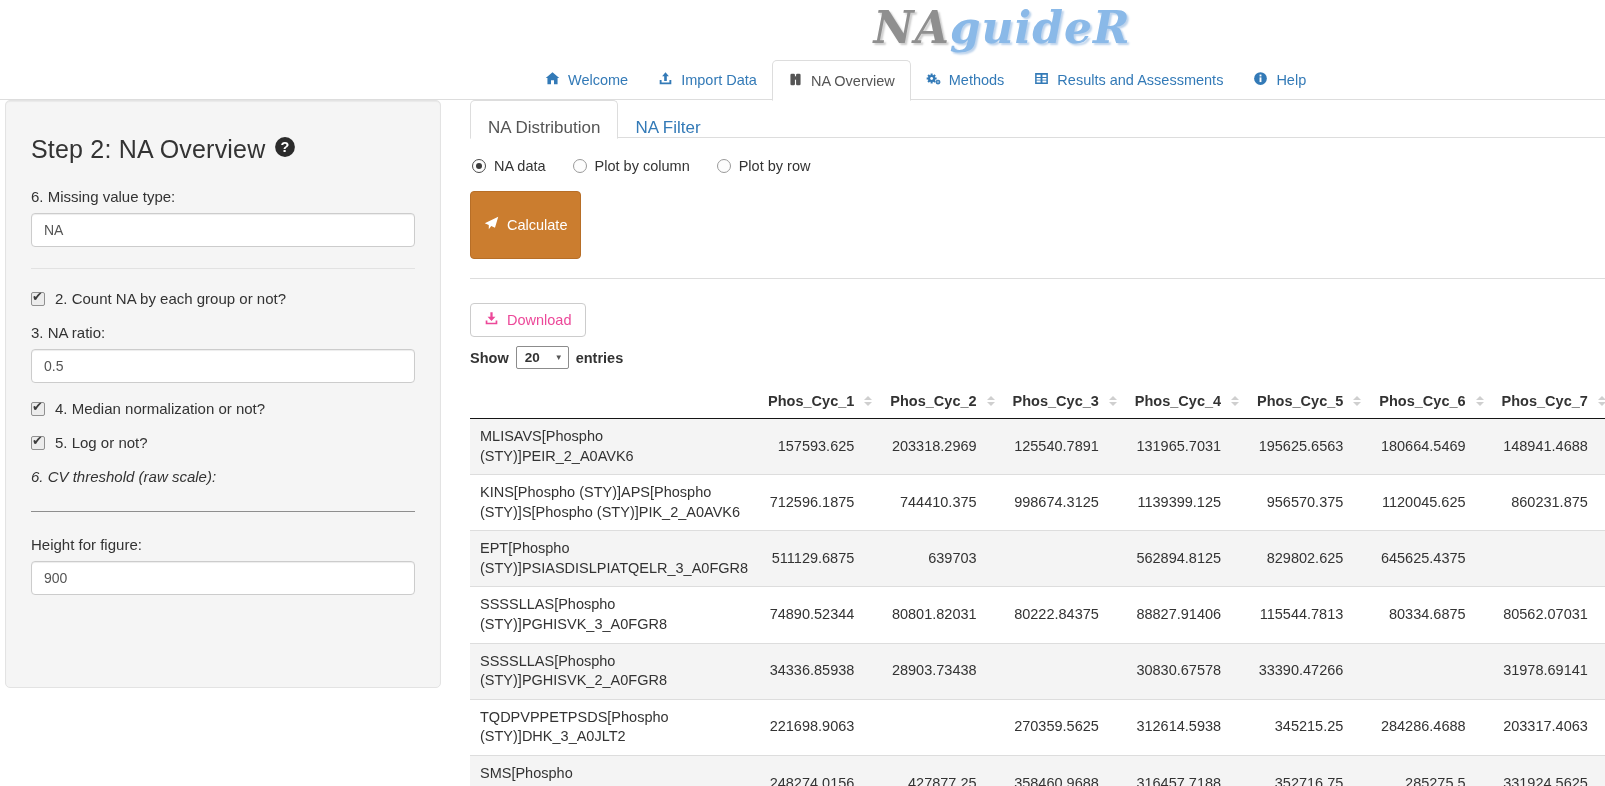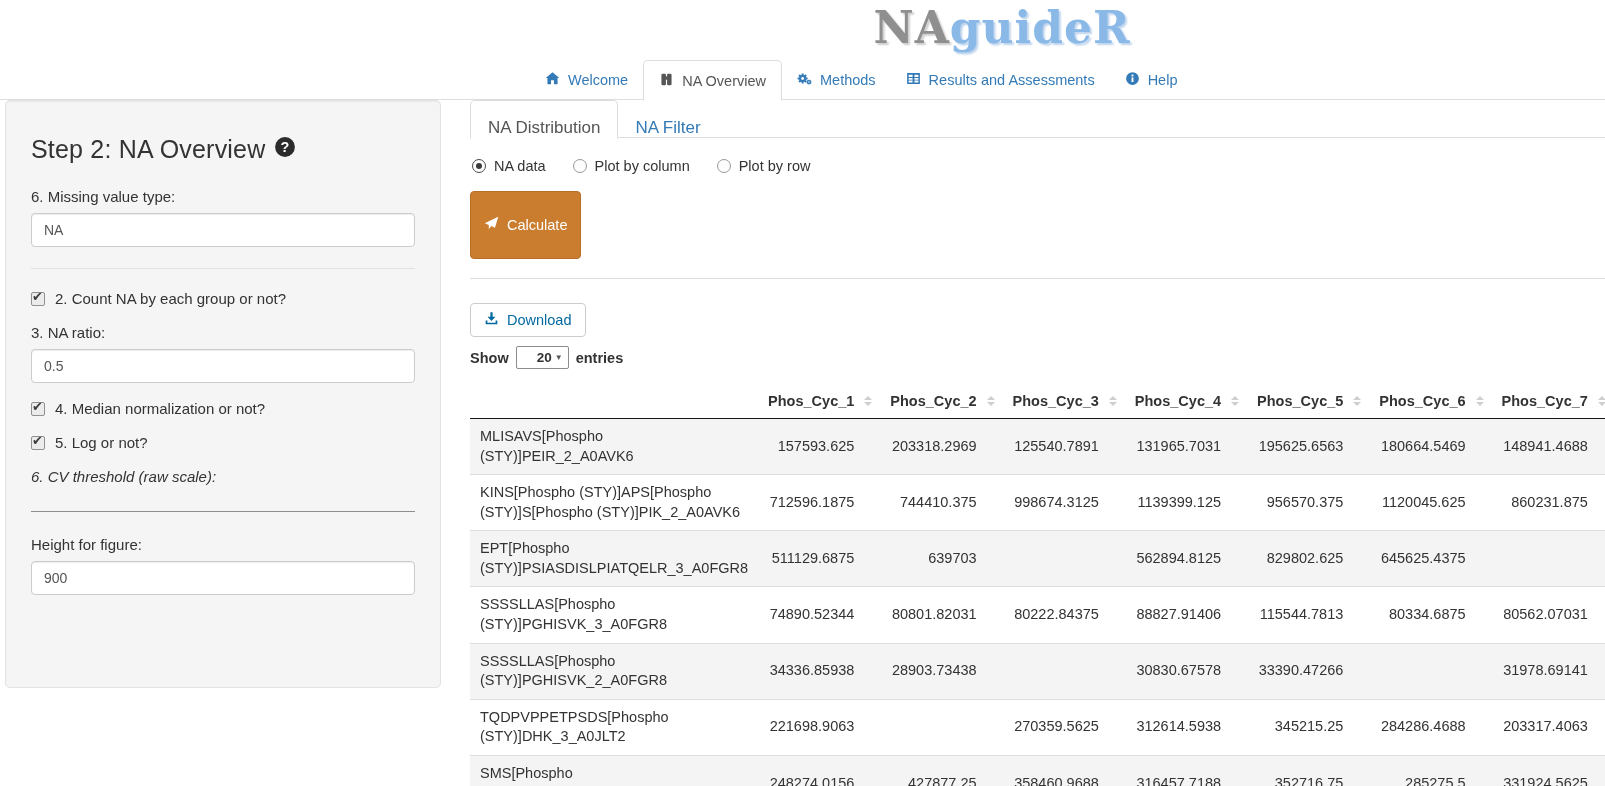--- a/index.html
+++ b/index.html
@@ -7,21 +7,21 @@
   body {
     width:1605px; height:786px; overflow:hidden; background:#fff;
     font-family:"Liberation Sans","DejaVu Sans",sans-serif; color:#333; position:relative;
     -webkit-font-smoothing:antialiased;
   }
   #page { position:relative; width:1605px; height:786px; }
 
   
   #logo {
     position:absolute; top:2px; left:1002px; transform:translateX(-50%);
-    font-family:"DejaVu Serif",serif; font-weight:bold;
+    font-family:"DejaVu Serif",serif; font-style:italic; font-weight:bold;
     font-size:44px; letter-spacing:1px; white-space:nowrap;
   }
   .logo-na   { color:#8f8f8f; text-shadow:2px 2px 2px #cccccc; }
   .logo-blue { color:#8ab9e8; text-shadow:2px 2px 2px #bdd3ec; }
 
   
   #navbar { position:absolute; top:60px; left:0; width:1605px; height:40px; border-bottom:1px solid #ddd;text-decoration:underline; }
   #nav-items { position:absolute; left:530px; top:0; display:flex; height:40px; }
   .nav-item {
     display:flex; align-items:center; gap:8px; padding:0 15px; height:40px;
@@ -82,28 +82,28 @@
   .radio.selected::after { content:""; position:absolute; inset:3px; border-radius:50%; background:#3c3c3c; }
 
   #calculate-btn {
     display:inline-flex; align-items:center; gap:8px; margin:17px 0 0 0;
     background:#cb7d2f; border:1px solid #b76e27; color:#fff; font-size:14.5px;
     padding:24px 13px; border-radius:4px; cursor:pointer;
   }
   hr.main-divider { border:none; border-top:1px solid #ddd; margin:19px 0 0 0; width:1135px; }
   #download-btn {
     display:inline-flex; align-items:center; gap:8px; margin:24px 0 0 0;
-    background:#fff; border:1px solid #ccc; color:#0369a1; font-size:14.5px;
+    background:#fff; border:1px solid #ccc; color:#ec4899; font-size:14.5px;
     padding:7px 13px; border-radius:4px; cursor:pointer;
   }
   #show-row { display:flex; align-items:center; gap:7px; margin:9px 0 0 0; font-size:14.5px; font-weight:bold; color:#333; }
   .select-box {
     display:inline-flex; align-items:center; justify-content:space-between;
     width:53px; height:23px; border:1px solid #8c8c8c; border-radius:2px;
-    padding:0 5px 0 20px; background:#fff; font-size:13.5px; font-weight:bold; cursor:pointer;
+    padding:0 5px 0 8px; background:#fff; font-size:13.5px; font-weight:bold; cursor:pointer;
   }
   .select-caret { font-size:8px; color:#555; line-height:1; }
 
   
   #data-table { margin-top:15px; width:1120px; border-collapse:collapse; font-size:14.5px; color:#333; }
   #data-table th {
     font-weight:bold; text-align:right; padding:9px 28px 9px 8px;
     border-bottom:1px solid #151515; position:relative; white-space:nowrap; cursor:pointer;
   }
   #data-table th.row-head-col { width:272px; }
@@ -126,20 +126,27 @@
     <span class="logo-na">NA</span><span class="logo-blue">guideR</span>
   </div>
 
   <div id="navbar">
     <div id="nav-items">
       <a class="nav-item">
         <span><svg width="15" height="15" viewBox="0 0 16 16">
               <path d="M8 1.2 L15.2 7.4 L13.4 7.4 L13.4 14.2 L9.6 14.2 L9.6 9.8 L6.4 9.8 L6.4 14.2 L2.6 14.2 L2.6 7.4 L0.8 7.4 Z" fill="currentColor"></path>
             </svg></span>
         <span>Welcome</span>
+      </a>
+      <a class="nav-item">
+        <span><svg width="15" height="15" viewBox="0 0 16 16">
+              <path d="M8 1.4 L11.6 5.6 H9.4 V10.6 H6.6 V5.6 H4.4 Z" fill="currentColor"></path>
+              <path d="M1.8 9.6 V14 H14.2 V9.6 H12.2 V12.2 H3.8 V9.6 Z" fill="currentColor"></path>
+            </svg></span>
+        <span>Import Data</span>
       </a>
       <a class="nav-item active">
         <span><svg width="15" height="15" viewBox="0 0 16 16">
               <g fill="currentColor">
                 <rect x="2.6" y="1.8" width="4.8" height="12.4" rx="1.4"></rect>
                 <rect x="8.6" y="1.8" width="4.8" height="12.4" rx="1.4"></rect>
                 <rect x="6.9" y="4.6" width="2.2" height="3.6"></rect>
               </g>
             </svg></span>
         <span>NA Overview</span>

